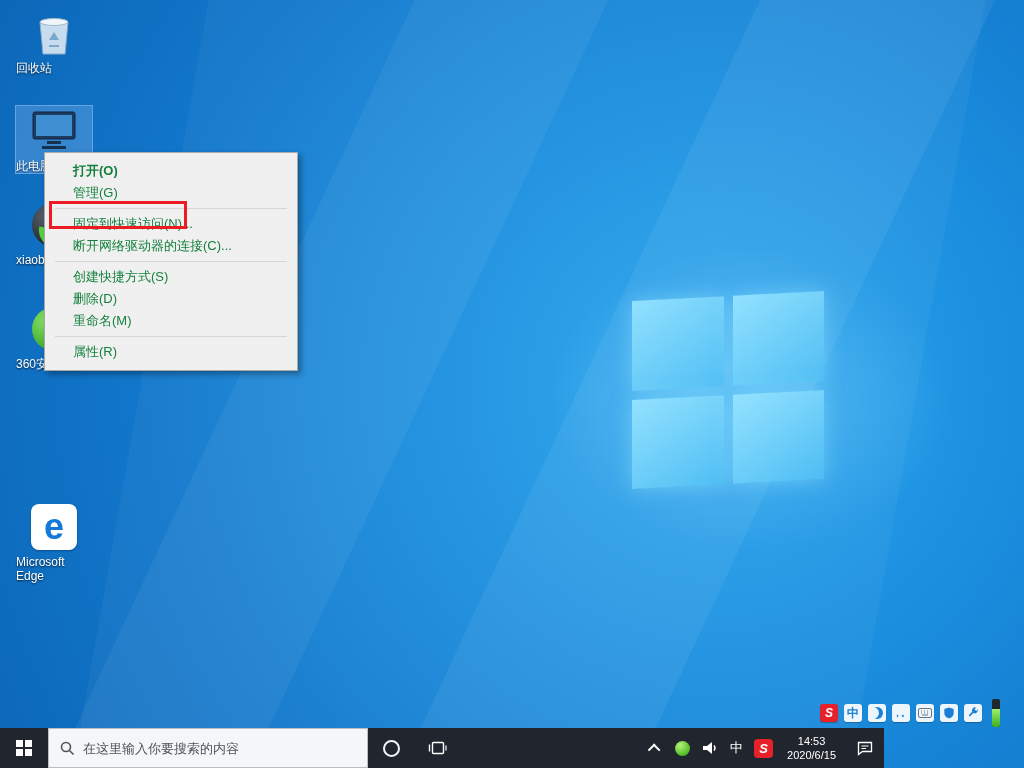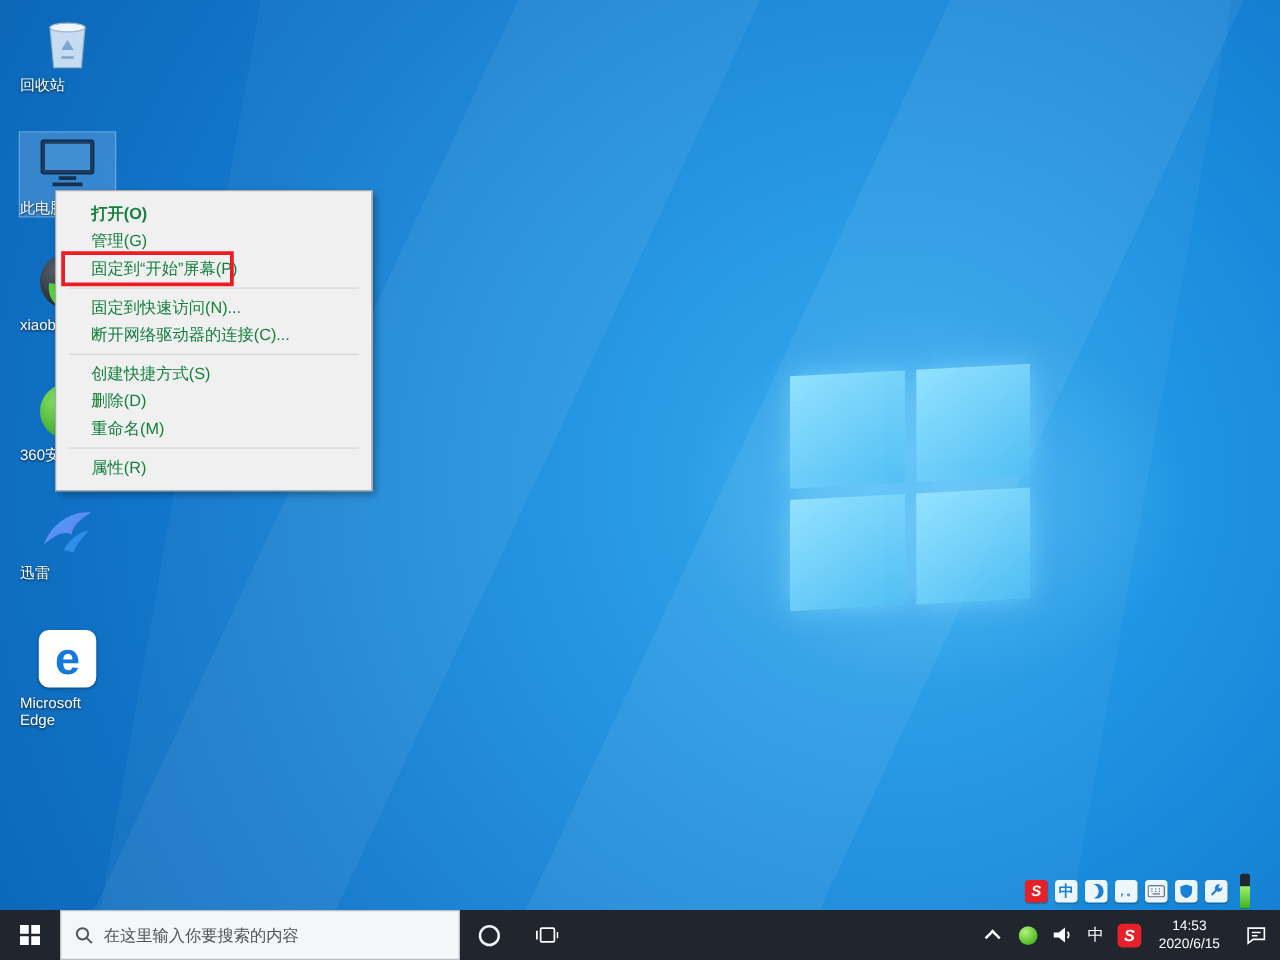--- a/index.html
+++ b/index.html
@@ -63,21 +63,21 @@
   .sg-punct { font-size:9px; letter-spacing:-1px; }
   .sg-moon { position:relative; }
   .sg-moon::after { content:""; width:12px; height:12px; border-radius:50%;
     box-shadow:inset -4px 0 0 0 #1c7fd6; }
   .sg-meter { width:8px; height:28px; background:#20262c; border-radius:2px; position:relative;
     overflow:hidden; margin-left:4px; }
   .sg-meter::after { content:""; position:absolute; bottom:0; left:0; right:0; height:65%;
     background:linear-gradient(180deg,#9ef06a,#3fae1f); }
 
   
-  .taskbar { position:absolute; left:0; bottom:0; width:1024px; height:40px;
+  .taskbar { position:absolute; left:0; bottom:0; width:884px; height:40px;
     background:#21262e; display:flex; align-items:stretch; z-index:30; color:#fff; }
   .tb-btn { display:flex; align-items:center; justify-content:center; cursor:default; }
   .start { width:48px; }
   .start-grid { display:grid; grid-template-columns:7px 7px; grid-template-rows:7px 7px; gap:2px; }
   .start-grid div { background:#fff; }
   .searchbox { width:320px; background:#f4f6f8; border:1px solid #b9bec4; display:flex;
     align-items:center; gap:8px; padding:0 10px; }
   .search-input { flex:1; border:none; outline:none; background:transparent; font-size:13px;
     color:#333; font-family:"Liberation Sans","DejaVu Sans",sans-serif; }
   .search-input::placeholder { color:#4d545b; opacity:1; }
@@ -141,49 +141,33 @@
     <div class="lbl">xiaoba</div>
   </div>
 
   <div class="dicon" style="top:304px;">
     <div class="art">
       <div class="circle44 s360-circle"></div>
     </div>
     <div class="lbl">360安全卫士</div>
   </div>
 
-  <div class="dicon" style="top:398px;">
-    <div class="art">
-      <svg width="46" height="42" viewBox="0 0 46 42">
-        <defs>
-          <linearGradient id="xl" x1="0" y1="0" x2="1" y2="1">
-            <stop offset="0" stop-color="#3fa9f5"></stop>
-              <stop offset="1" stop-color="#7a6ff0"></stop>
-          </linearGradient>
-        </defs>
-        <path d="M4 34 C10 16 28 6 42 8 C32 14 28 18 26 26 C22 22 12 26 4 34 Z" fill="url(#xl)"></path>
-        <path d="M20 38 C24 30 32 24 40 22 C34 30 30 33 28 40 Z" fill="#2f8fe8"></path>
-      </svg>
-    </div>
-    <div class="lbl">迅雷</div>
-  </div>
 
   <div class="dicon" style="top:502px;">
     <div class="art">
       <div class="edge-card">
           <span class="edge-e">e</span>
         </div>
     </div>
     <div class="lbl">Microsoft Edge</div>
   </div>
 
   <div class="cmenu">
     <div class="mi bold">打开(O)</div>
     <div class="mi">管理(G)</div>
-    <div class="mi">固定到“开始”屏幕(P)</div>
     <div class="sep"></div>
     <div class="mi">固定到快速访问(N)...</div>
     <div class="mi">断开网络驱动器的连接(C)...</div>
     <div class="sep"></div>
     <div class="mi">创建快捷方式(S)</div>
     <div class="mi">删除(D)</div>
     <div class="mi">重命名(M)</div>
     <div class="sep"></div>
     <div class="mi">属性(R)</div>
     <div class="red-box"></div>

